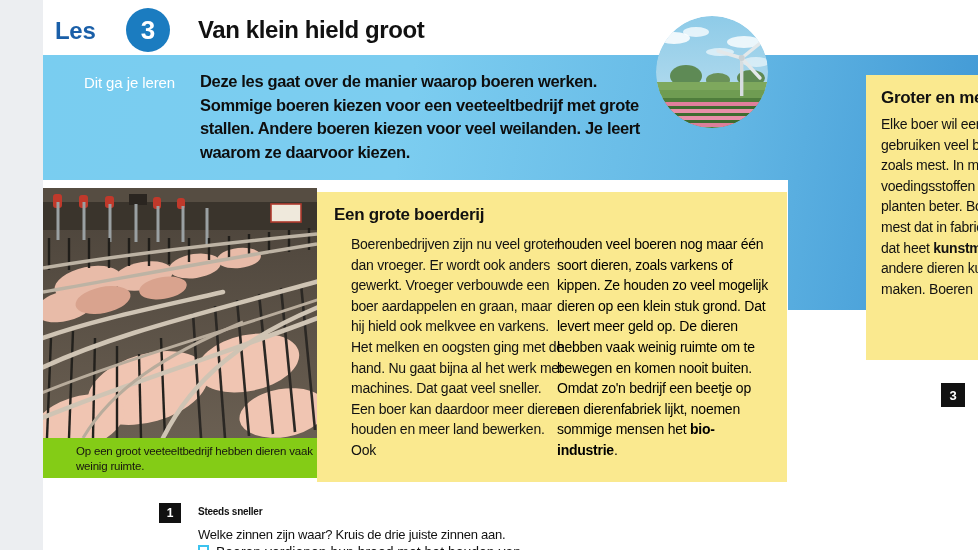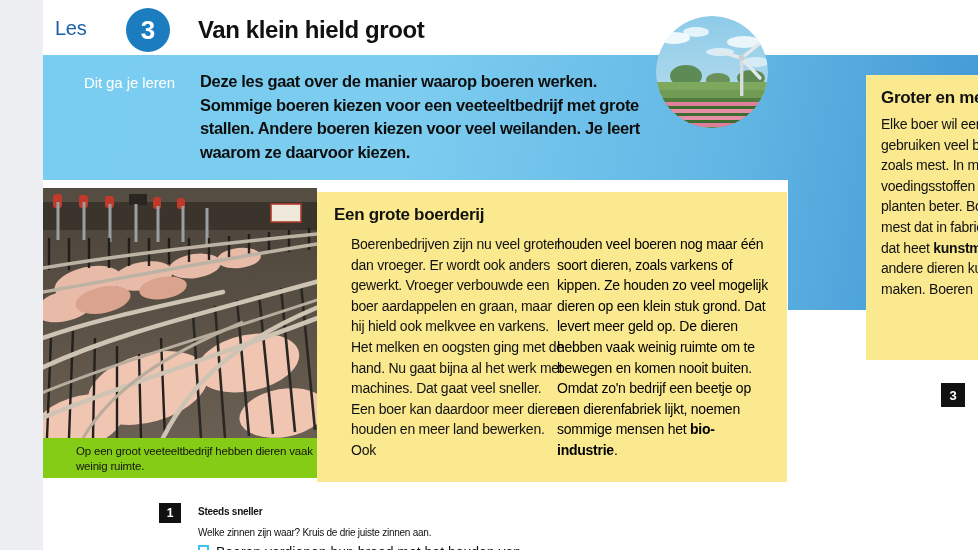--- a/index.html
+++ b/index.html
@@ -20,21 +20,21 @@
     position:absolute;left:0;top:0;width:43px;height:550px;
     background:#eceef1;
   }
 
   
   .header{
     position:absolute;left:43px;top:0;width:935px;height:55px;background:#fff;
   }
   .les-word{
     position:absolute;left:55px;top:17px;
-    font-size:20px;font-weight:normal;color:#1a5fa8;
+    font-size:24px;font-weight:bold;color:#1a5fa8;
     letter-spacing:-0.3px;
   }
   .les-badge{
     position:absolute;left:127px;top:9px;width:42px;height:42px;border-radius:50%;
     background:#1b7cc0;
     color:#ffffff;font-size:26px;font-weight:bold;
     display:flex;align-items:center;justify-content:center;
     box-shadow:0 0 0 1px #1b7cc0;
   }
   .les-title{
@@ -125,21 +125,21 @@
     position:absolute;left:159px;top:503px;width:22px;height:20px;
     background:#111;color:#fff;font-size:12px;font-weight:bold;
     display:flex;align-items:center;justify-content:center;
   }
   .ex-title{
     position:absolute;left:198px;top:506px;
     font-size:10px;font-weight:bold;color:#111;letter-spacing:-0.25px;
   }
   .ex-sub{
     position:absolute;left:198px;top:527px;
-    font-size:10px;color:#111;letter-spacing:-0.25px;
+    font-size:13px;color:#111;letter-spacing:-0.25px;
   }
   .ex-check{
     position:absolute;left:198px;top:545px;width:11px;height:11px;
     border:2px solid #3cc3ef;background:#fff;box-sizing:border-box;
   }
   .ex-opt-text{position:absolute;left:216px;top:544px;font-size:14px;color:#111;white-space:nowrap;}
 </style>
 </head>
 <body>
 

